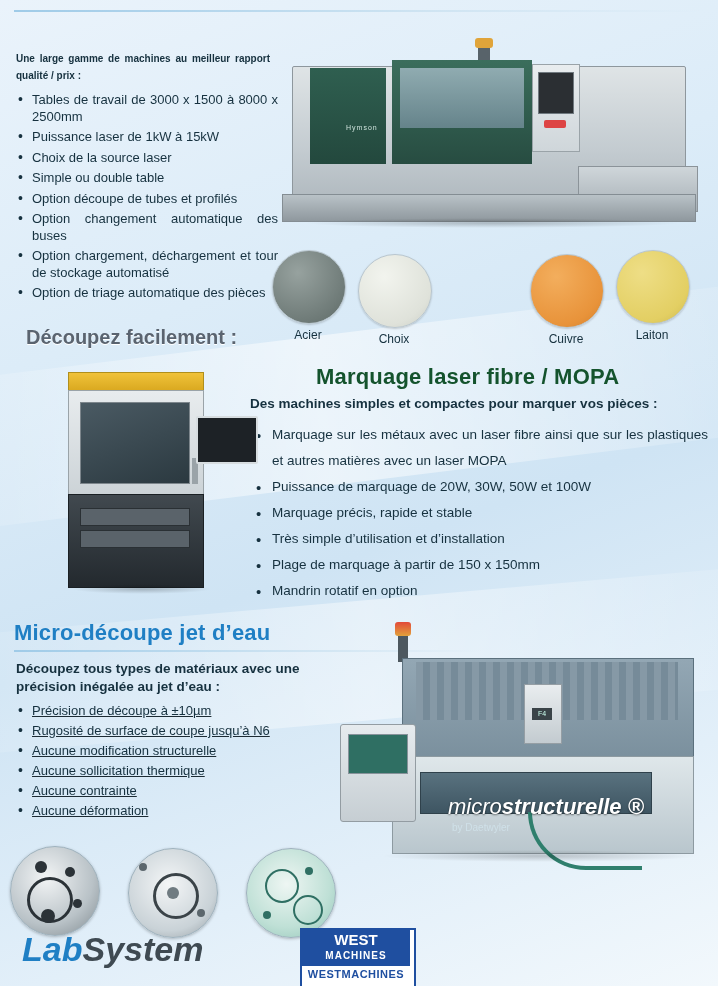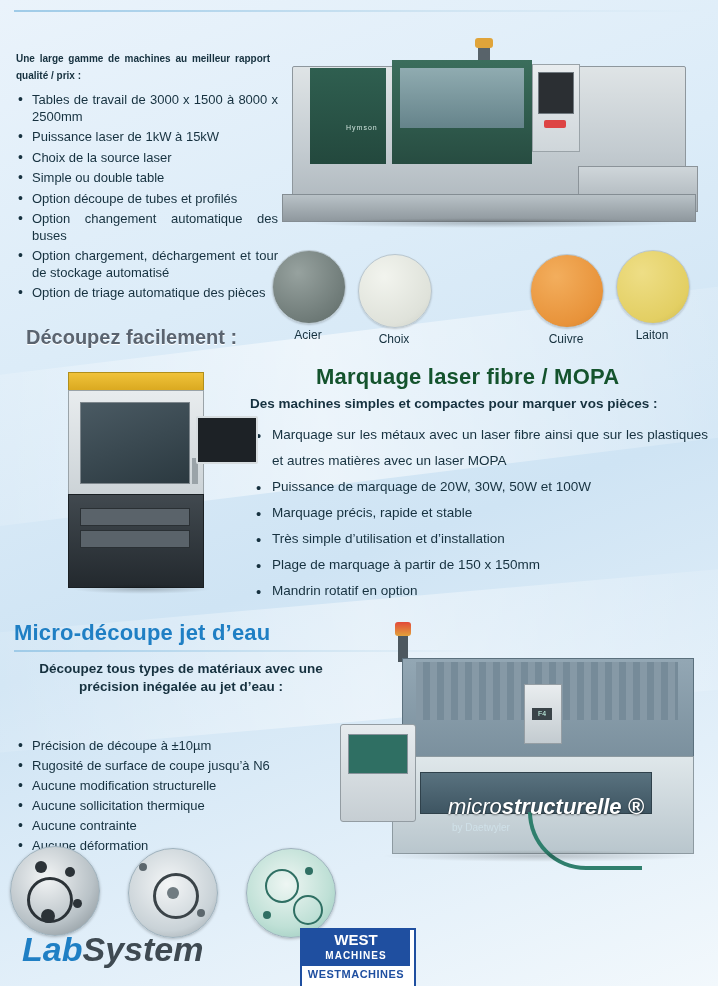--- a/index.html
+++ b/index.html
@@ -72,22 +72,22 @@
   .m2-win{position:absolute;left:34px;top:34px;width:108px;height:80px;background:linear-gradient(160deg,#4a5a63,#2b3940);border:1px solid #7d868c;}
   .m2-base{position:absolute;left:22px;top:126px;width:134px;height:92px;background:linear-gradient(180deg,#41494f,#23292e);border:1px solid #1a2024;}
   .m2-drawer{position:absolute;left:34px;top:140px;width:108px;height:16px;background:#5a636a;border:1px solid #2a3034;}
   .m2-drawer2{position:absolute;left:34px;top:162px;width:108px;height:16px;background:#5a636a;border:1px solid #2a3034;}
   .m2-mon{position:absolute;left:150px;top:48px;width:58px;height:44px;background:#1d2226;border:2px solid #d7dde0;border-radius:2px;}
   .m2-arm{position:absolute;left:146px;top:90px;width:6px;height:26px;background:#9aa3a8;}
   .m2-shadow{position:absolute;left:26px;top:216px;width:140px;height:10px;background:radial-gradient(ellipse at center,rgba(0,0,0,.22),rgba(0,0,0,0) 70%);}
 
   
   #sec3-title{position:absolute;left:14px;top:620px;width:470px;}
-  #sec3-intro{position:absolute;left:16px;top:660px;width:330px;font-size:13.5px;line-height:18px;font-weight:bold;color:#16313f;text-align:center;}
-  #sec3-list{position:absolute;left:16px;top:737px;width:350px;}
+  #sec3-intro{position:absolute;left:16px;top:660px;width:330px;font-size:13.5px;line-height:18px;font-weight:bold;color:#16313f;}
+  #sec3-list{position:absolute;left:16px;top:702px;width:350px;text-decoration:underline;}
   #sec3-list li{font-size:13px;line-height:18px;margin-bottom:2px;}
 
   
   .machine3{position:absolute;left:340px;top:636px;width:372px;height:260px;}
   .m3-frame{position:absolute;left:62px;top:22px;width:290px;height:150px;background:linear-gradient(180deg,#93a7b4,#6e8492);border:1px solid #5b707d;}
   .m3-hatch{position:absolute;left:76px;top:26px;width:262px;height:58px;
     background:repeating-linear-gradient(90deg,#8699a6 0 7px,#768b99 7px 14px);}
   .m3-tank{position:absolute;left:52px;top:120px;width:300px;height:96px;background:linear-gradient(180deg,#dfe7ea,#b9c6cd);border:1px solid #8d9aa1;}
   .m3-water{position:absolute;left:80px;top:136px;width:230px;height:40px;background:linear-gradient(180deg,#59727f,#3e5562);border:1px solid #2f414b;}
   .m3-cnc{position:absolute;left:0px;top:88px;width:74px;height:96px;background:linear-gradient(180deg,#e6ebee,#c6ced3);border:1px solid #939ca2;border-radius:3px;}

